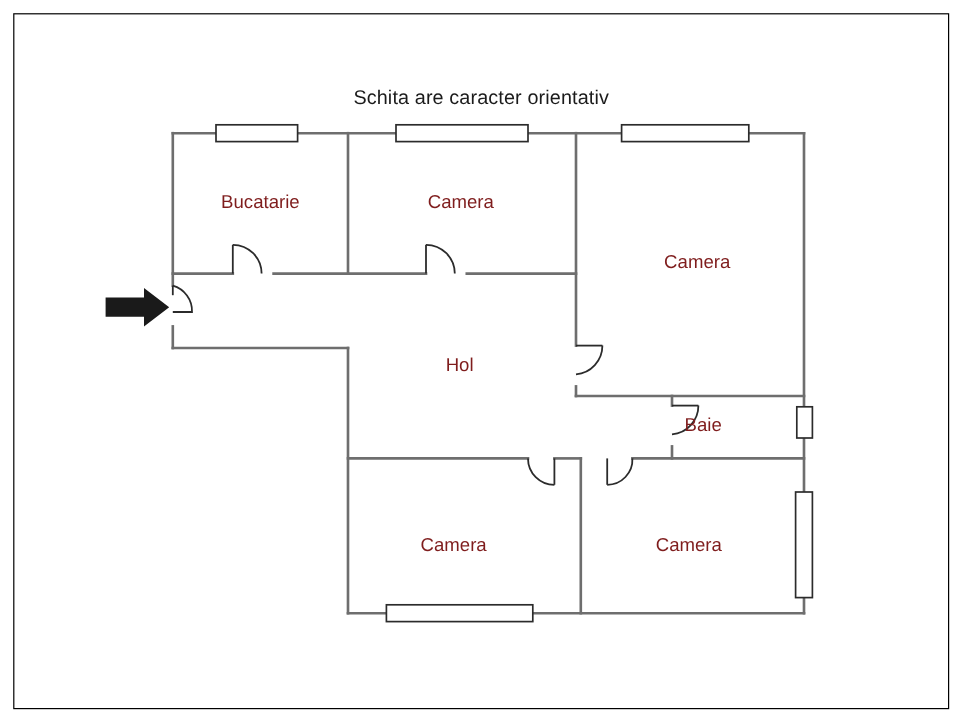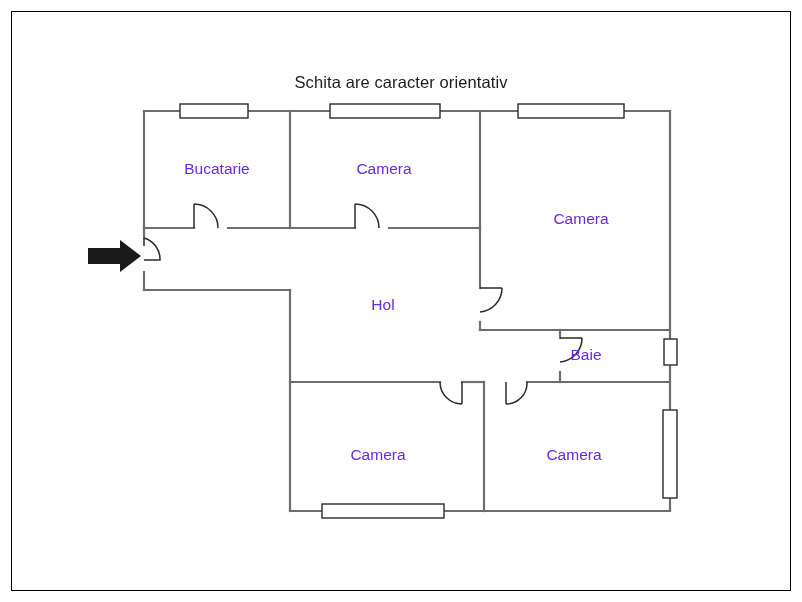--- a/index.html
+++ b/index.html
@@ -40,21 +40,21 @@
     width: 802px;
     text-align: center;
     font-size: 16.5px;
     color: #1b1b1b;
     letter-spacing: 0.1px;
     margin-top: 30px;
   }
   .room-label {
     position: absolute;
     font-size: 15.5px;
-    color: #6d28d9;
+    color: #7f1d1d;
     white-space: nowrap;
     transform: translate(-50%, -50%);
   }
 </style>
 </head>
 <body>
 
 <div id="page">
 
   <div id="frame"></div>

